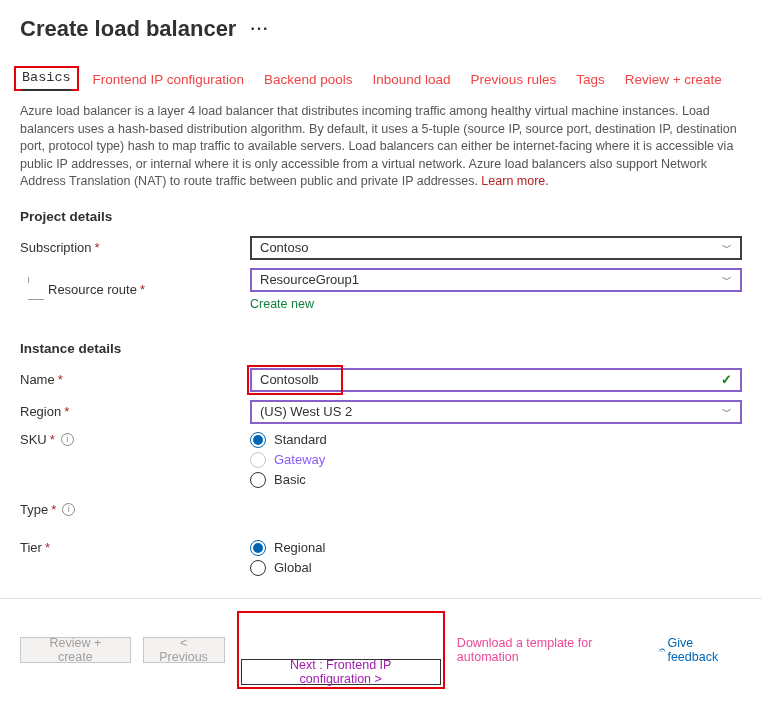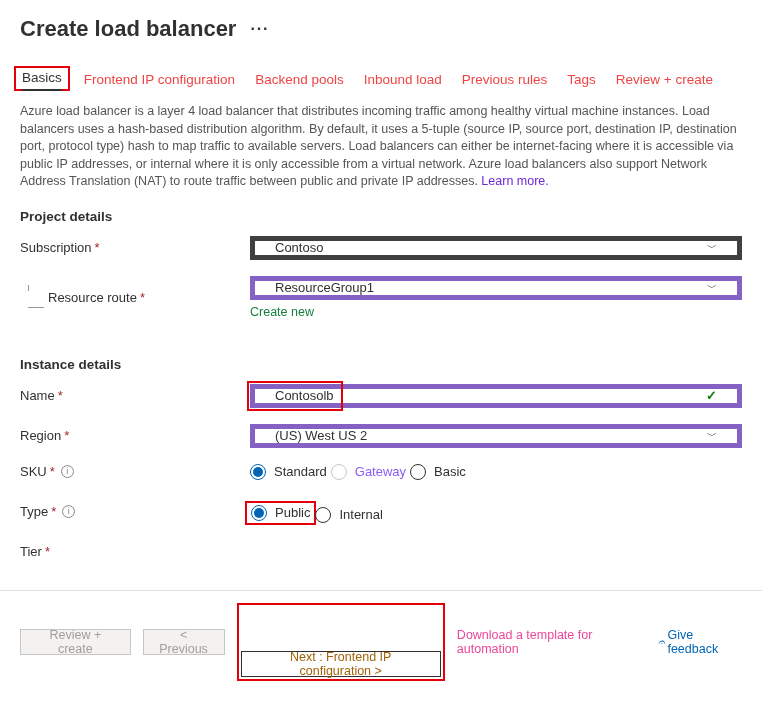--- a/index.html
+++ b/index.html
@@ -22,39 +22,39 @@
   .ellipsis-icon { margin-left: 14px; color: #323130; font-size: 16px; letter-spacing: 1px; }
   .tabs {
     display: flex;
     gap: 20px;
     border-bottom: none;
     font-size: 13.5px;
     margin-bottom: 12px;
   }
   .tab { color: #ef4444; cursor: pointer; padding: 4px 0; }
   .tab.active { color: #323130; font-weight: 400; border-bottom: 2px solid #323130; }
-  .highlight-box { border: 2.5px solid #e3000b; padding: 2px 6px 0 6px; margin: -2px -6px 0 -6px; }
+  .highlight-box { border: 2.5px solid #e3000b; padding: 2px 6px 0 6px; margin: -2px -6px 0 -6px; font-family: Liberation Mono, monospace; }
   .desc { color: #555; line-height: 1.4; font-size: 12.5px; margin-bottom: 18px; }
-  .desc a { color: #6d28d9; text-decoration: none; }
+  .desc a { color: #b91c1c; text-decoration: none; }
   .section-title { font-weight: 600; font-size: 13.5px; margin: 10px 0 12px 0; }
-  .row { display: flex; align-items: center; margin-bottom: 16px; min-height: 24px; }
+  .row { display: flex; align-items: center; margin-bottom: 8px; min-height: 24px; }
   .label-col { width: 230px; flex-shrink: 0; font-size: 13px; display:flex; align-items:center; }
   .req { color: #a4262c; margin-left: 3px; }
   .info-icon {
     display:inline-flex; align-items:center; justify-content:center;
     width:13px; height:13px; border:1px solid #888; border-radius:50%;
     font-size:9px; color:#888; margin-left:6px;
   }
   .field-col { flex: 1; }
   .select-box, .input-box {
     width: 100%;
     height: 24px;
-    border: 5px solid #404040;
+    border: 2px solid #404040;
     background: #fff;
-    padding: 0 20px;
+    padding: 0 8px;
     display: flex;
     align-items: center;
     justify-content: space-between;
     font-size: 13px;
     color: #323130;
     cursor: pointer;
   }
   .select-box.purple, .input-box.purple { border-color: #8661c5; }
   .chevron { font-size: 10px; color: #323130; }
   .check-icon { color: #107c10; font-weight: bold; }
@@ -62,21 +62,21 @@
   .rg-indent {
     width: 28px; flex-shrink:0; position:relative;
   }
   .rg-indent::before {
     content:""; position:absolute; left:8px; top:-12px; bottom:6px; border-left:1px solid #999;
   }
   .rg-indent::after {
     content:""; position:absolute; left:8px; right:4px; top:10px; border-top:1px solid #999;
   }
   .link { color:#15803d; font-size:12.5px; cursor:pointer; }
-  .radio-stack { display:flex; flex-direction:row; gap:4px; }
+  .radio-stack { display:flex; flex-direction:column; gap:4px; }
   .radio-item { display:flex; align-items:center; gap:8px; font-size:13px; cursor:pointer; }
   .radio-circ {
     width:16px; height:16px; border:1px solid #323130; border-radius:50%;
     display:inline-flex; align-items:center; justify-content:center; flex-shrink:0;
   }
   .radio-circ.sel { border-color:#0065b3; }
   .radio-circ.sel::after { content:""; width:10px; height:10px; background:#0065b3; border-radius:50%; }
   .radio-circ.dis { border-color:#c8c6c4; }
   .radio-item.disabled { color:#8b5cf6; cursor:default; }
   .hl-inline { border:2.5px solid #e3000b; padding:2px 4px; display:inline-block; }
@@ -86,21 +86,21 @@
   }
   .footer {
     border-top:1px solid #e1dfdd; margin-top:22px; padding:12px 20px;
     display:flex; align-items:center; gap:12px; font-size:12.5px;
   }
   .btn {
     height:26px; padding:0 12px; border:1px solid #8a8886; background:#fff;
     font-size:12.5px; cursor:pointer; display:inline-flex; align-items:center;
   }
   .btn.disabled { color:#a19f9d; border-color:#c8c6c4; background:#f3f2f1; cursor:default; }
-  .btn.primary { border-color:#323130; color:#a16207;margin-top:44px; }
+  .btn.primary { border-color:#323130; color:#a21caf;margin-top:44px; }
   .footer .hl-btn { border:2.5px solid #e3000b; padding:2px; }
   .footer-link { color:#ec4899; text-decoration:none; margin-left:auto; }
   .feedback { color:#0065b3; display:inline-flex; align-items:center; gap:3px; }
   .feedback-icon { font-size:12px; font-style:italic; }
   .spacer { height: 12px; }
 </style>
 </head>
 <body>
 
 <div class="page">
@@ -204,39 +204,37 @@
         </label>
     </div>
   </div>
 
   <div class="row" style="align-items:flex-start; margin-top:14px;">
     <div class="label-col">
         <span>Type</span>
         <span class="req">*</span>
         <span class="info-icon">i</span>
       </div>
+  </div>
+
+  <div class="row" style="align-items:flex-start; margin-top:14px;">
+    <div class="label-col">
+        <span>Tier</span>
+        <span class="req">*</span>
+      </div>
     <div class="field-col radio-stack">
-      <span class="hl-inline" style="margin:-3px -5px 1px -5px;">
-        <label class="radio-item">
-            <span class="radio-circ sel"></span>
-            <span>Public</span>
-          </label>
-      </span>
+      <label class="radio-item">
+          <span class="radio-circ sel"></span>
+          <span>Regional</span>
+        </label>
       <label class="radio-item">
           <span class="radio-circ"></span>
-          <span>Internal</span>
-        </label>
-    </div>
-  </div>
-
-  <div class="row" style="align-items:flex-start; margin-top:14px;">
-    <div class="label-col">
-        <span>Tier</span>
-        <span class="req">*</span>
-      </div>
+          <span>Global</span>
+        </label>
+    </div>
   </div>
 </div>
 
 <div class="footer">
   <button class="btn disabled">Review + create</button>
   <button class="btn disabled">&lt; Previous</button>
   <span class="hl-btn"><button class="btn primary">Next : Frontend IP configuration &gt;</button></span>
   <a href="#" class="footer-link">Download a template for automation</a>
   <span class="feedback">
       <span class="feedback-icon">𝄐</span>

